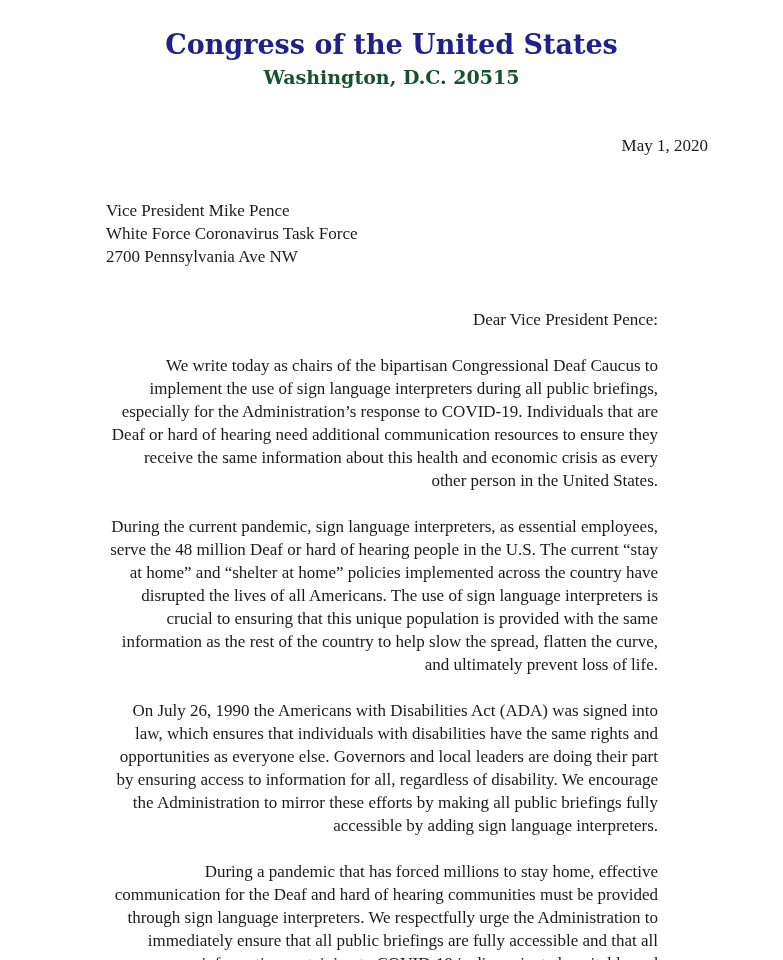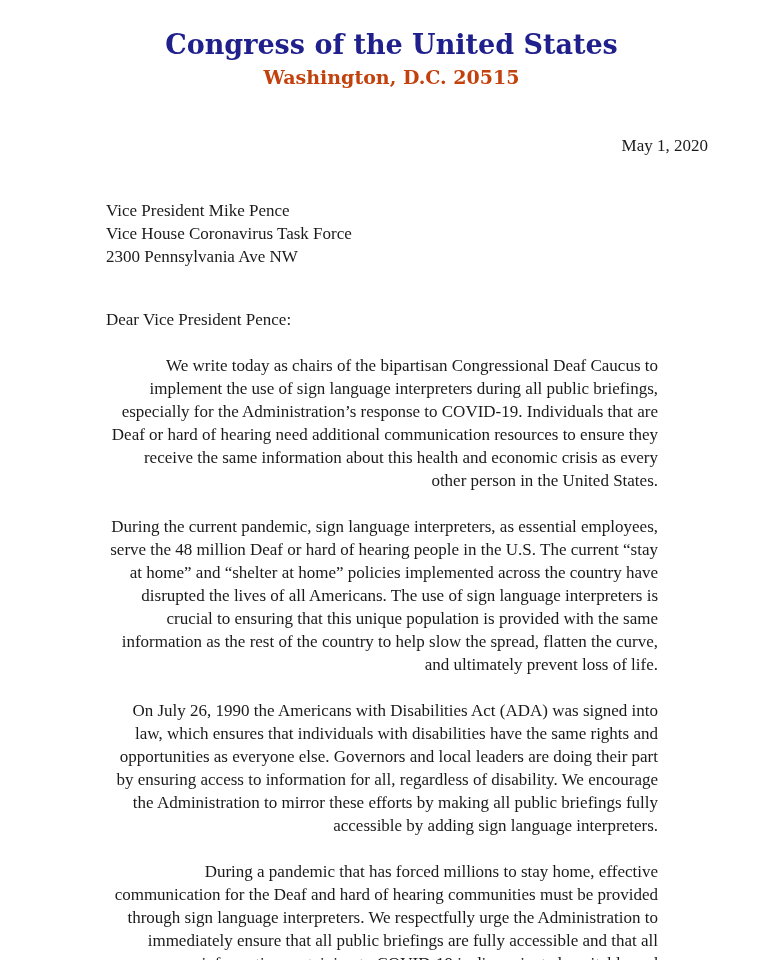--- a/index.html
+++ b/index.html
@@ -30,35 +30,36 @@
     line-height: 34px;
     color: #20208d;
     letter-spacing: 0px;
   }
   .lh-subtitle {
     font-family: "DejaVu Serif", "Liberation Serif", serif;
     font-weight: bold;
     font-size: 19px;
     line-height: 26px;
     margin-top: 2px;
-    color: #c2410c;
+    color: #14532d;
   }
   .date-line {
     margin-top: 44px;
     text-align: right;
   }
   .content {
     padding-left: 31px;
     padding-right: 50px;
   }
   .recipient {
     margin-top: 42px;
   }
   .salutation {
     margin-top: 40px;
+    text-align: right;
   }
   .para {
     margin: 23px 0 0 0;
     text-align: right;
   }
 </style>
 </head>
 <body>
 
 <div class="page">
@@ -67,22 +68,22 @@
     <div class="lh-title">Congress of the United States</div>
     <div class="lh-subtitle">Washington, D.C. 20515</div>
   </header>
 
   <div class="date-line">May 1, 2020</div>
 
   <div class="content">
 
     <div class="recipient">
       <div>Vice President Mike Pence</div>
-      <div>Vice House Coronavirus Task Force</div>
-      <div>2300 Pennsylvania Ave NW</div>
+      <div>White Force Coronavirus Task Force</div>
+      <div>2700 Pennsylvania Ave NW</div>
     </div>
 
     <div class="salutation">Dear Vice President Pence:</div>
 
     <p class="para">We write today as chairs of the bipartisan Congressional Deaf Caucus to implement the use of sign language interpreters during all public briefings, especially for the Administration’s response to COVID-19. Individuals that are Deaf or hard of hearing need additional communication resources to ensure they receive the same information about this health and economic crisis as every other person in the United States.</p>
 
     <p class="para">During the current pandemic, sign language interpreters, as essential employees, serve the 48 million Deaf or hard of hearing people in the U.S. The current “stay at home” and “shelter at home” policies implemented across the country have disrupted the lives of all Americans. The use of sign language interpreters is crucial to ensuring that this unique population is provided with the same information as the rest of the country to help slow the spread, flatten the curve, and ultimately prevent loss of life.</p>
 
     <p class="para">On July 26, 1990 the Americans with Disabilities Act (ADA) was signed into law, which ensures that individuals with disabilities have the same rights and opportunities as everyone else. Governors and local leaders are doing their part by ensuring access to information for all, regardless of disability. We encourage the Administration to mirror these efforts by making all public briefings fully accessible by adding sign language interpreters.</p>
 

